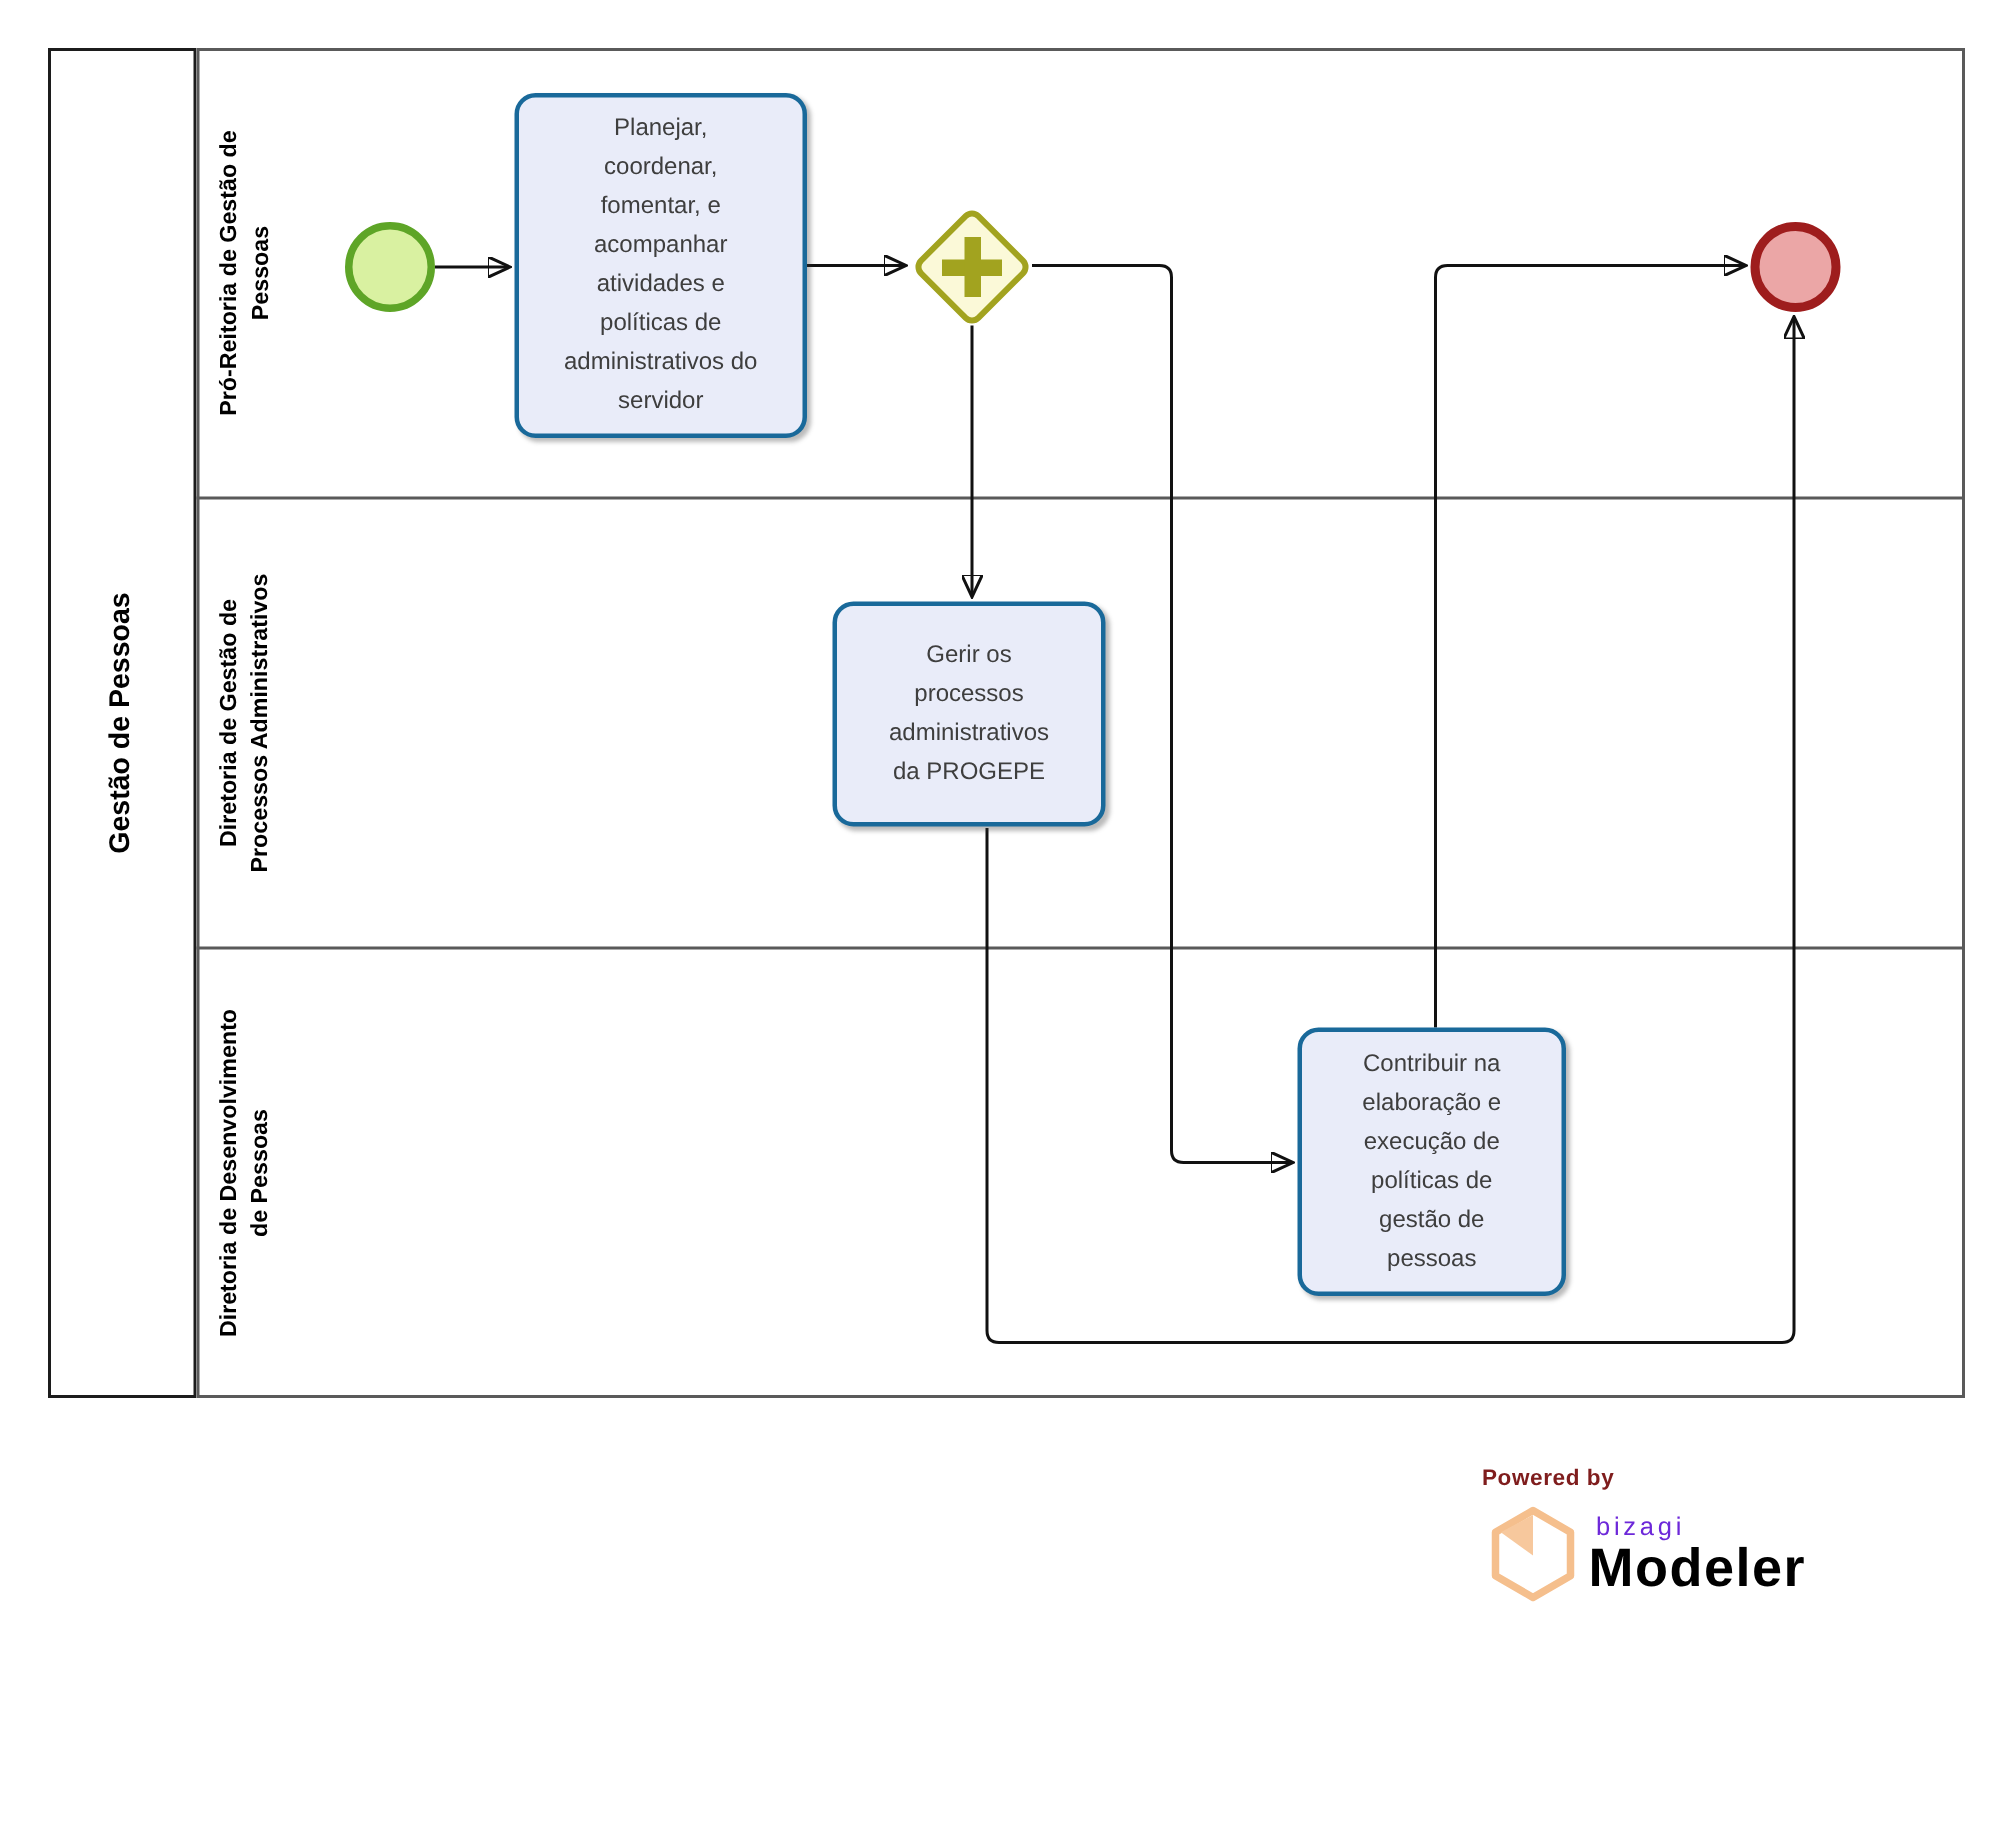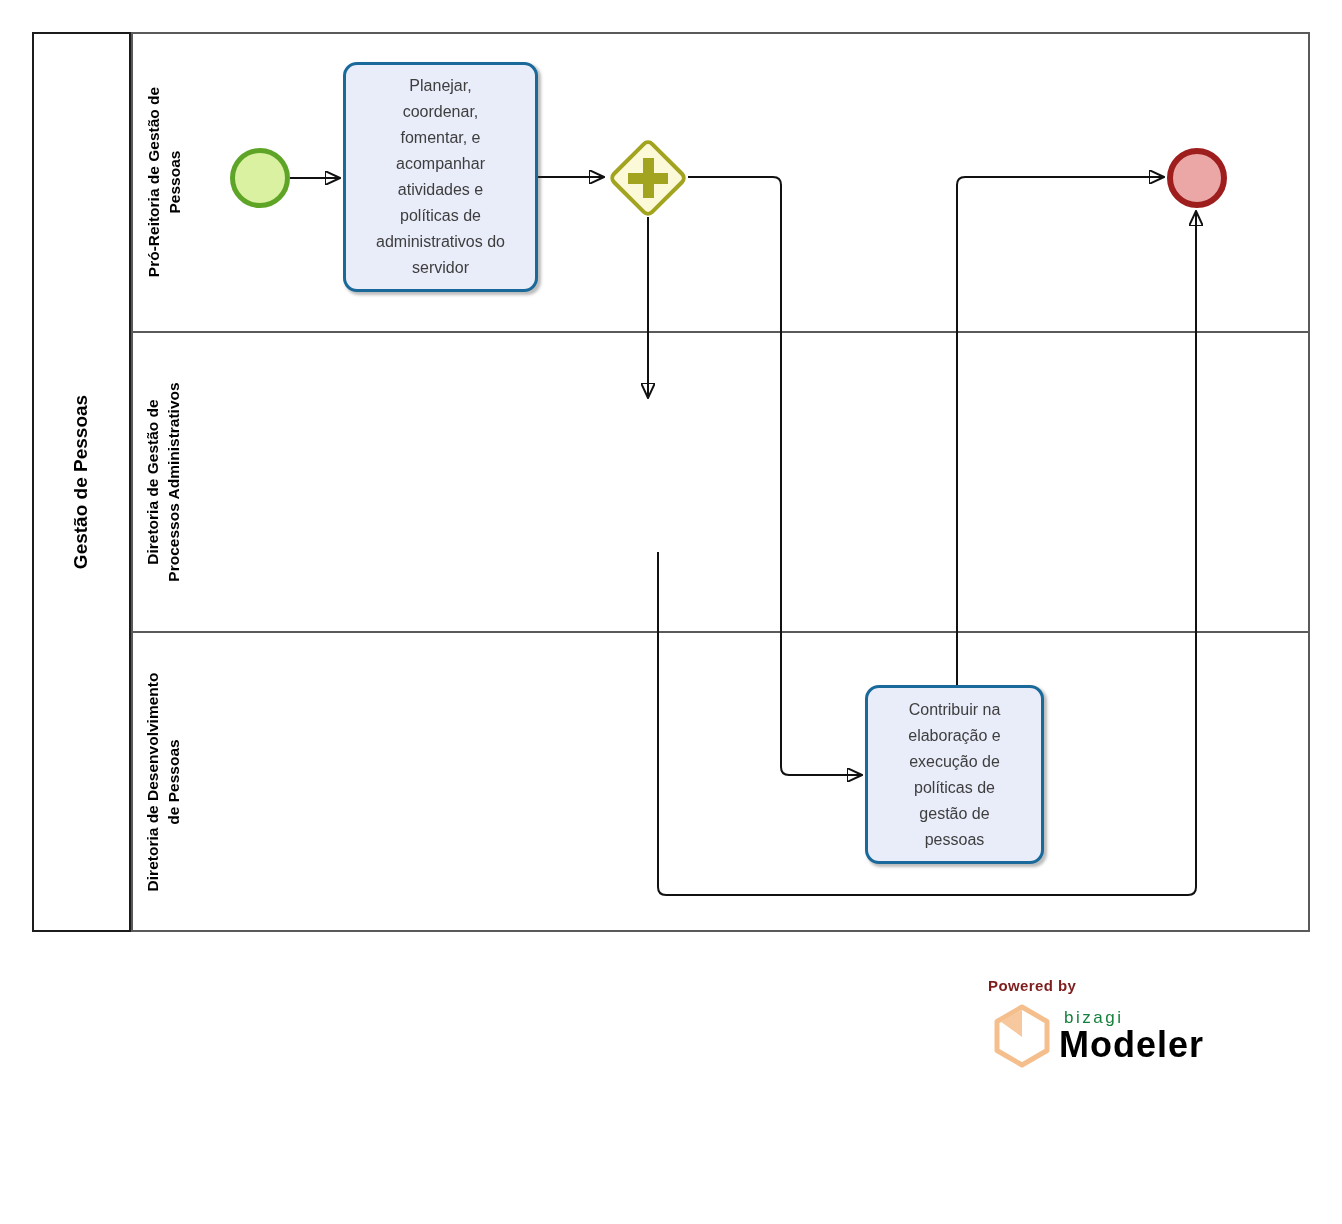--- a/index.html
+++ b/index.html
@@ -80,21 +80,21 @@
   .gateway .plus-v { position: absolute; left: 32.5px; top: 18px; width: 11px; height: 40px; background: #a2a31f; }
 
   
   .powered-by {
     position: absolute; left: 988px; top: 977px;
     font-size: 15px; font-weight: bold; color: #7f1d1d; letter-spacing: 0.4px;
   }
   .brand-icon { position: absolute; left: 991px; top: 1004px; width: 62px; height: 64px; }
   .brand-bizagi {
     position: absolute; left: 1064px; top: 1008px;
-    font-size: 17px; font-weight: 500; color: #15803d; letter-spacing: 2.5px;
+    font-size: 17px; font-weight: 500; color: #6d28d9; letter-spacing: 2.5px;
   }
   .brand-modeler {
     position: absolute; left: 1059px; top: 1024px;
     font-size: 36px; font-weight: 600; color: #000000; letter-spacing: 1px;
   }
 </style>
 </head>
 <body>
 
 <div class="canvas">
@@ -138,20 +138,23 @@
   </div>
 
   <div class="gateway">
     <div class="diamond"></div>
     <div class="plus-h"></div>
     <div class="plus-v"></div>
   </div>
 
   <div class="event-end"></div>
 
+  <div class="task t2">
+    <div class="tlabel">Gerir os processos administrativos da PROGEPE</div>
+  </div>
 
   <div class="task t3">
     <div class="tlabel">Contribuir na elaboração e execução de políticas de gestão de pessoas</div>
   </div>
 
   <div class="powered-by">Powered by</div>
   <svg class="brand-icon" viewBox="0 0 62 64">
     <path d="M31 3 L56 17.5 V46.5 L31 61 L6 46.5 V17.5 Z" fill="none" stroke="#f5bf8d" stroke-width="5" stroke-linejoin="round"></path>
     <path d="M31 6 L31 33 L9.5 17.5 Z" fill="#f7c89d" stroke="none"></path>
   </svg>

